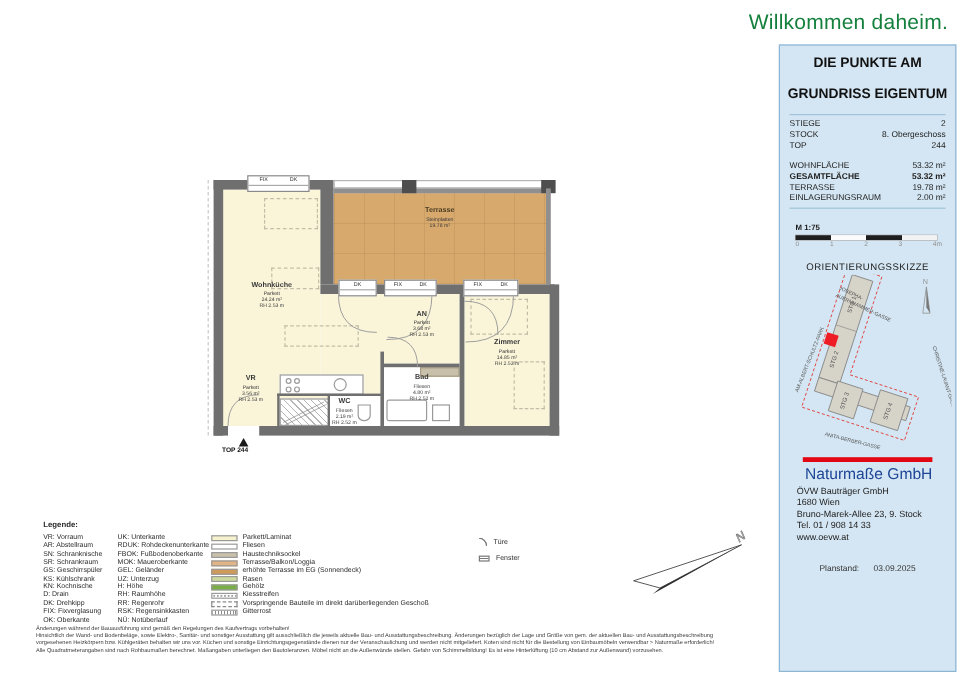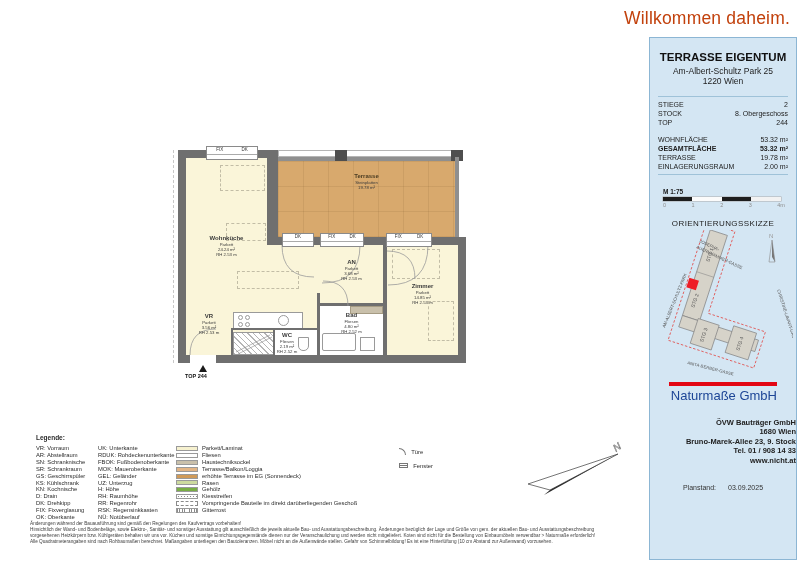--- a/index.html
+++ b/index.html
@@ -1,20 +1,20 @@
 <!DOCTYPE html>
 <html><head>
 <meta charset="utf-8">
 <style>
   * { margin:0; padding:0; box-sizing:border-box; }
   body { font-family:"Liberation Sans", sans-serif; background:#888; }
   #page { position:relative; width:800px; height:566px; background:#fff; overflow:hidden; margin:0 auto; color:#1a1a1a; }
 
   
-  #welcome { position:absolute; top:8px; right:10px; font-size:17.5px; color:#c2410c; letter-spacing:0.2px; }
+  #welcome { position:absolute; top:8px; right:10px; font-size:17.5px; color:#15803d; letter-spacing:0.2px; }
 
   
   #sidebar { position:absolute; left:649px; top:37px; width:148px; height:523px; background:#d4e6f3; border:1px solid #8cb6d4; }
   .s-title { margin-top:9px; text-align:center; font-weight:bold; font-size:11.5px; line-height:13px; color:#111; }
   .s-plantype { margin-top:13px; text-align:center; font-weight:bold; font-size:11.5px; color:#111; }
   .s-addr { margin-top:3px; text-align:center; font-size:8.5px; line-height:10px; color:#222; }
   .s-table { margin:10px 8px 0 8px; border-top:1px solid #9fc2d8; padding-top:3px; font-size:7px; color:#222; }
   .trow { display:flex; justify-content:space-between; line-height:9px; }
   .trow.bold { font-weight:bold; }
   .tgap { height:8px; }
@@ -22,21 +22,21 @@
   .s-scale { margin:13px 0 0 13px; }
   .s-scale .mlabel { font-weight:bold; font-size:6.5px; }
   .sbar { margin-top:2px; width:118px; height:3.5px; background:linear-gradient(90deg,#1e1e1e 0 25%,#fbfbfb 25% 50%,#1e1e1e 50% 75%,#f2f2f2 75% 100%); box-shadow:0 0 0 0.5px #aaa; }
   .sticks { display:flex; justify-content:space-between; width:122px; font-size:5.5px; color:#8e8e8e; margin-top:1.5px; }
   .s-orient-title { margin-top:11px; text-align:center; font-size:8px; letter-spacing:0.4px; color:#222; }
   .s-map { position:relative; height:148px; margin:2px 3px 0 3px; }
   .s-logo-box { width:108px; margin:4px auto 0 auto; text-align:center; }
   .ovw { font-size:37px; font-weight:bold; color:#1c4596; line-height:36px; letter-spacing:0.5px; }
   .redline { width:108px; height:3.5px; background:#e30613; margin-top:1px; }
   .btr { font-size:13px; color:#1c4596; text-align:right; margin-top:2px; }
-  .s-company { margin:15px 0 0 14px; font-size:7.5px; line-height:9.5px; color:#222; text-align:right;font-weight:bold; }
+  .s-company { margin:3px 0 0 14px; font-size:7.5px; line-height:9.5px; color:#222; text-align:left; }
   .s-planstand { margin-top:19px; display:flex; justify-content:center; gap:12px; font-size:7px; color:#333; }
 
   
   #floorplan { position:absolute; left:170px; top:133px; width:312px; height:260px; }
   .room { position:absolute; }
   .cream { background:#faf5d9; }
   .white { background:#ffffff; }
   .terr { background:#d8a96d;
           background-image:repeating-linear-gradient(0deg, rgba(90,60,20,0.10) 0 1px, transparent 1px 25px),
                            repeating-linear-gradient(90deg, rgba(90,60,20,0.10) 0 1px, transparent 1px 25px); }
@@ -214,26 +214,23 @@
   </div>
 
   <svg id="compass" width="115" height="70" viewBox="0 0 115 70">
     <polygon points="8,46 98,16 30,52" fill="#ffffff" stroke="#3a3a3a" stroke-width="0.7"></polygon>
     <polygon points="30,52 98,16 24,57" fill="#2b2b2b"></polygon>
     <text x="96" y="14" font-size="10" font-style="italic" fill="none" stroke="#6a6a6a" stroke-width="0.5" transform="rotate(-35 96 14)">N</text>
   </svg>
 
   <div id="sidebar">
     <div class="s-title">
-    </div>
-    <div class="s-plantype">TERRASSE EIGENTUM</div>
-    <div class="s-addr">
-      <div>Am-Albert-Schultz Park 25</div>
-      <div>1220 Wien</div>
-    </div>
+      <div>DIE PUNKTE AM</div>
+    </div>
+    <div class="s-plantype">GRUNDRISS EIGENTUM</div>
 
     <div class="s-table">
       <div class="trow">
           <span>STIEGE</span>
           <span>2</span>
         </div>
       <div class="trow">
           <span>STOCK</span>
           <span>8. Obergeschoss</span>
         </div>
@@ -306,21 +303,21 @@
     <div class="s-logo-box">
       <div class="redline"></div>
       <div class="btr">Naturmaße GmbH</div>
     </div>
 
     <div class="s-company">
         <div>ÖVW Bauträger GmbH</div>
         <div>1680 Wien</div>
         <div>Bruno-Marek-Allee 23, 9. Stock</div>
         <div>Tel. 01 / 908 14 33</div>
-        <div>www.nicht.at</div>
+        <div>www.oevw.at</div>
       </div>
 
     <div class="s-planstand">
       <span>Planstand:</span>
       <span>03.09.2025</span>
     </div>
   </div>
 
   <div id="legend">
     <div class="ltitle">Legende:</div>

